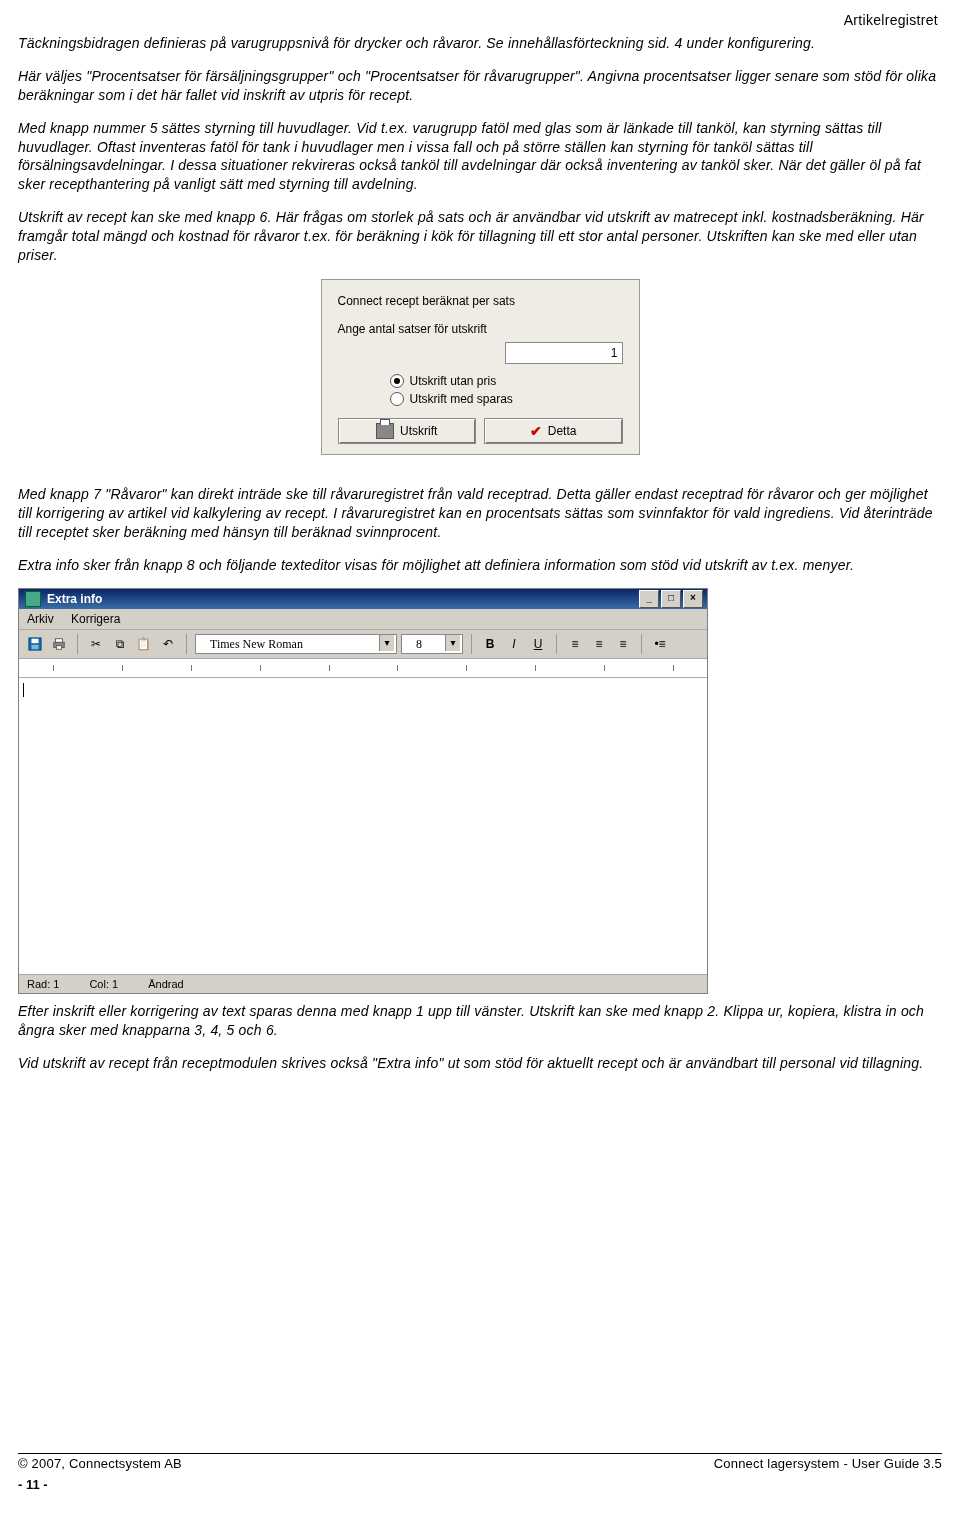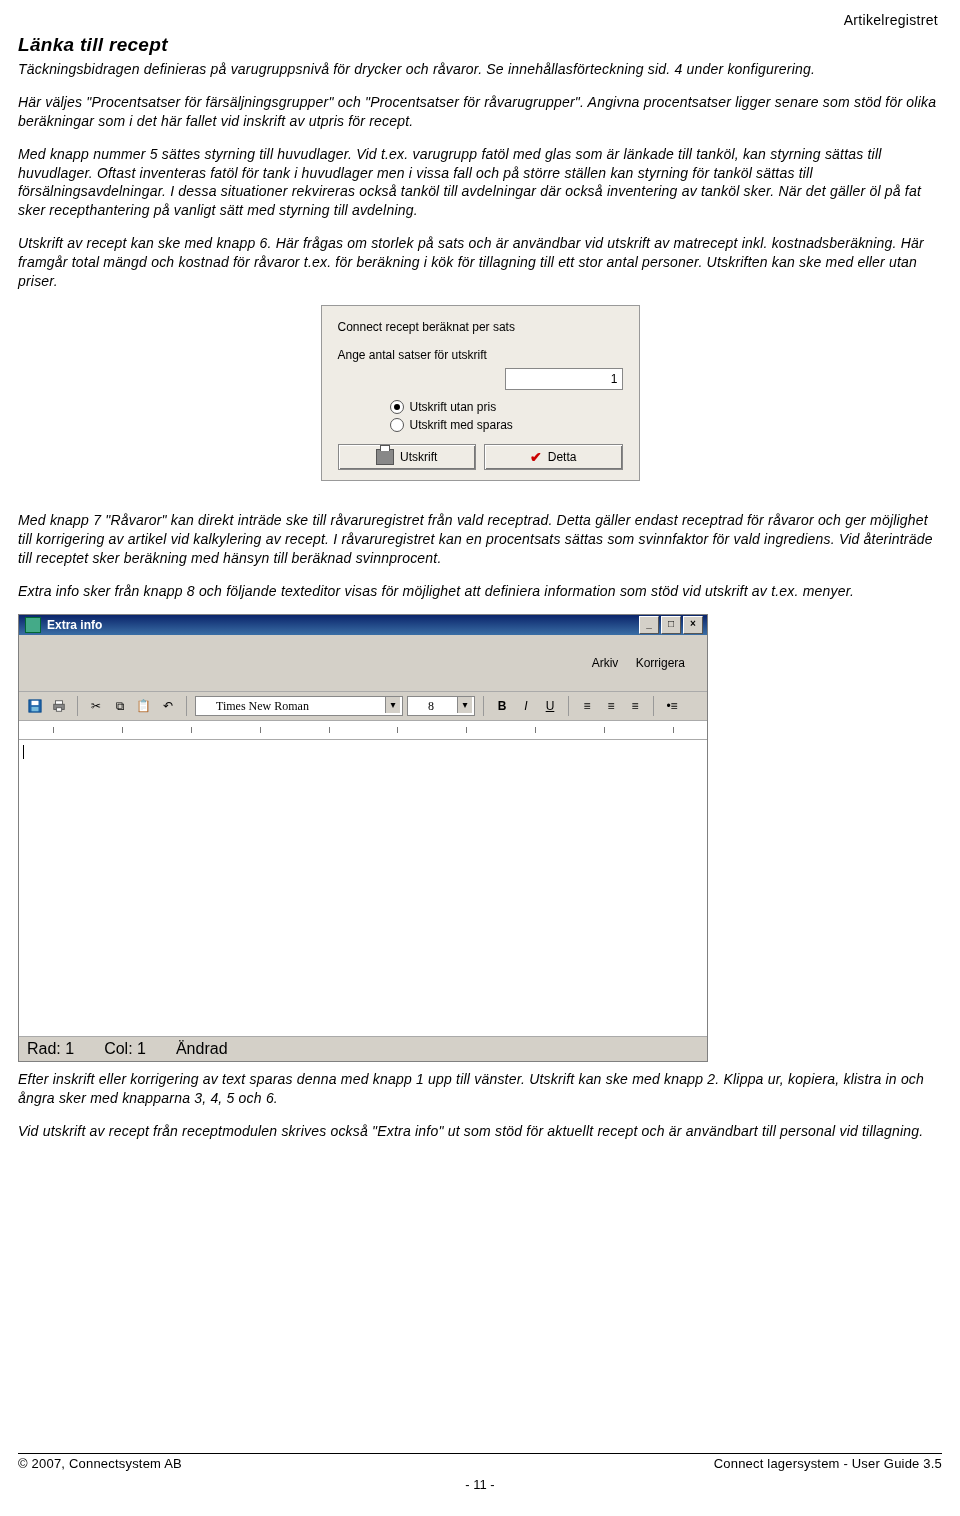--- a/index.html
+++ b/index.html
@@ -153,23 +153,22 @@
     margin-left: 2px;
     font-size: 10px;
     text-align: center;
     line-height: 14px;
     color: #000;
     font-family: Arial;
   }
   .menubar {
     background: #d4d0c8;
     font-size: 12px;
-    padding: 21px 8px;
+    padding: 3px 8px;
     border-bottom: 1px solid #aaa;
-    text-align: right;
   }
   .menubar span { margin-right: 14px; }
   .toolbar {
     background: #d4d0c8;
     border-bottom: 1px solid #aaa;
     padding: 4px 6px;
     display: flex;
     align-items: center;
     gap: 4px;
   }
@@ -183,21 +182,21 @@
     width: 1px; height: 20px;
     background: #999;
     margin: 0 4px;
   }
   .tb-btn.save svg, .tb-btn.print svg { width:14px; height:14px; }
   .font-select {
     border: 1px solid #888;
     background: #fff;
     height: 18px;
     display:flex; align-items:center;
-    padding: 0 16px 0 20px;
+    padding: 0 16px 0 14px;
     font-size: 12px;
     position: relative;
     font-family: "Times New Roman", serif;
   }
   .font-select.wide { width: 170px; }
   .font-select.narrow { width: 30px; font-family: Tahoma; }
   .font-select::after{
     content:"▾";
     position:absolute; right:2px; top:0;
     width:14px; height:16px;
@@ -222,52 +221,51 @@
     border-top: 1px solid #fff;
     position:relative;
   }
   .editor .cursor {
     position:absolute; left:4px; top:4px;
     width:1px; height:14px; background:#000;
   }
   .statusbar {
     background:#d4d0c8;
     border-top:1px solid #aaa;
-    font-size:16px;
+    font-size:11px;
     padding:3px 8px;
     display:flex;
     gap:30px;
   }
 
   .footer {
     position: absolute;
     bottom: 8px;
     left: 18px; right: 18px;
   }
   .footer-line {
     border-top: 1px solid #000;
     padding-top: 2px;
     display:flex;
     justify-content: space-between;
     font-size: 13px;
     letter-spacing: 0.2px;
   }
   .footer-page {
-    text-align:center;
     font-size:13px;
     margin-top:6px;
+    font-weight:bold;
   }
 </style>
 </head>
 <body>
 
 <div class="page">
   <div class="header-right">Artikelregistret</div>
 
-  <h1 class="section-title">Länka till recept</h1>
 
   <p class="para">Täckningsbidragen definieras på varugruppsnivå för drycker och råvaror. Se innehållasförteckning sid. 4 under konfigurering.</p>
   <p class="para">Här väljes "Procentsatser för färsäljningsgrupper" och "Procentsatser för råvarugrupper". Angivna procentsatser ligger senare som stöd för olika beräkningar som i det här fallet vid inskrift av utpris för recept.</p>
   <p class="para">Med knapp nummer 5 sättes styrning till huvudlager. Vid t.ex. varugrupp fatöl med glas som är länkade till tanköl, kan styrning sättas till huvudlager. Oftast inventeras fatöl för tank i huvudlager men i vissa fall och på större ställen kan styrning för tanköl sättas till försälningsavdelningar. I dessa situationer rekvireras också tanköl till avdelningar där också inventering av tanköl sker. När det gäller öl på fat sker recepthantering på vanligt sätt med styrning till avdelning.</p>
   <p class="para">Utskrift av recept kan ske med knapp 6. Här frågas om storlek på sats och är användbar vid utskrift av matrecept inkl. kostnadsberäkning. Här framgår total mängd och kostnad för råvaror t.ex. för beräkning i kök för tillagning till ett stor antal personer. Utskriften kan ske med eller utan priser.</p>
 
   <div class="dialog1">
     <div class="title">Connect recept beräknat per sats</div>
     <div class="line2">Ange antal satser för utskrift</div>
     <div class="input-row">

